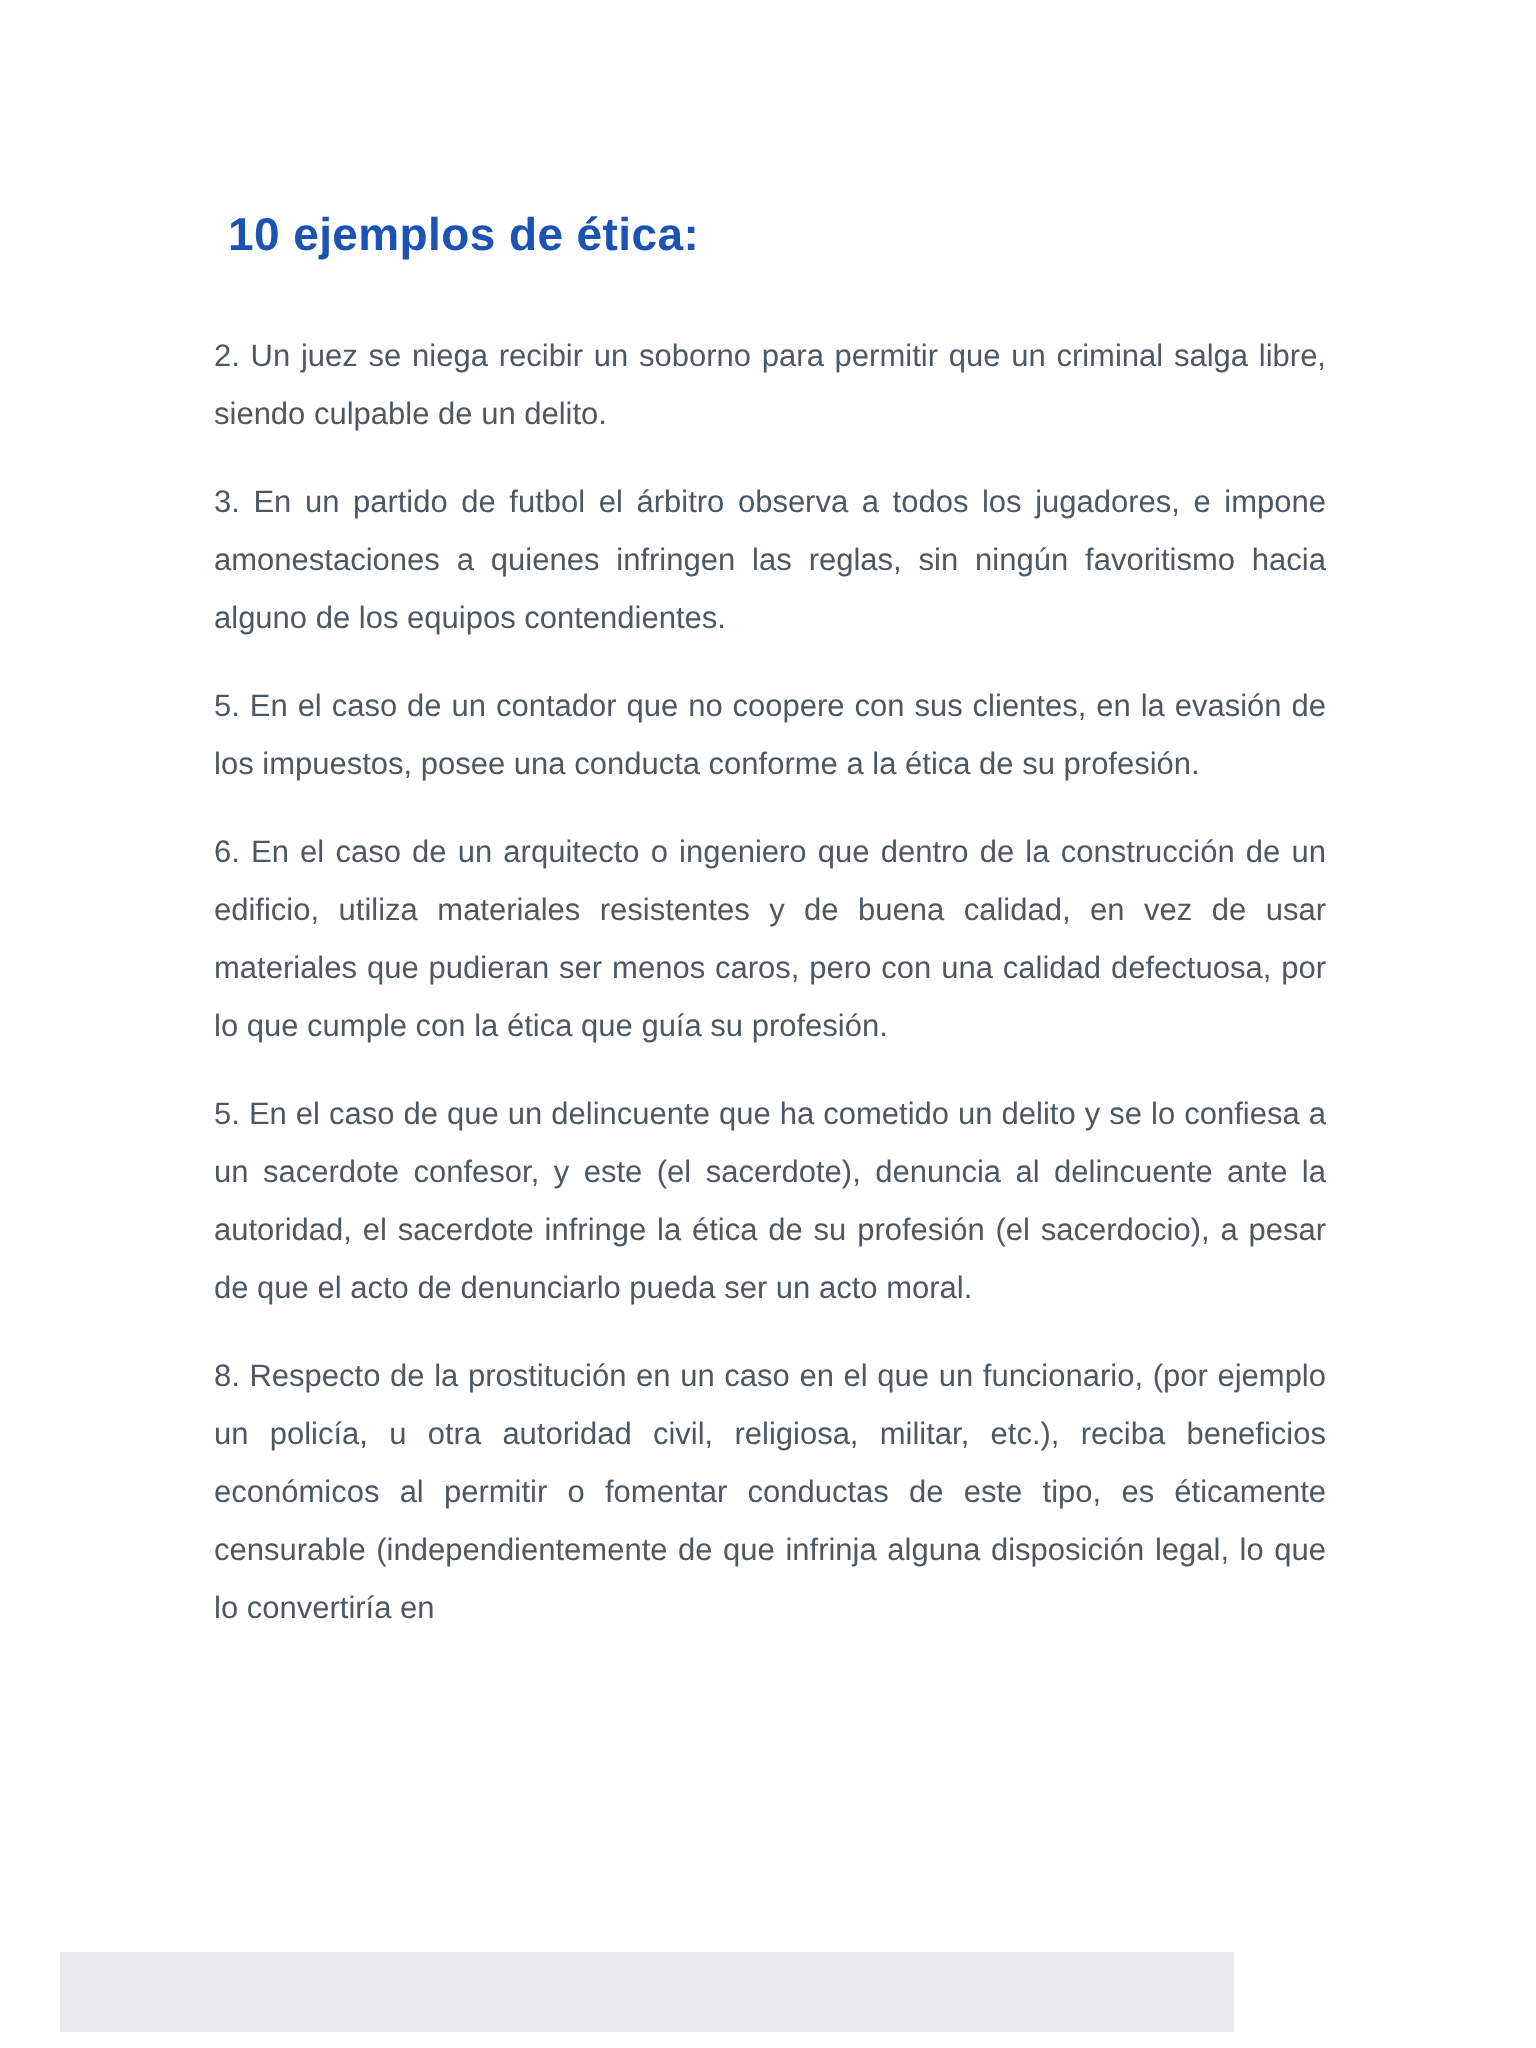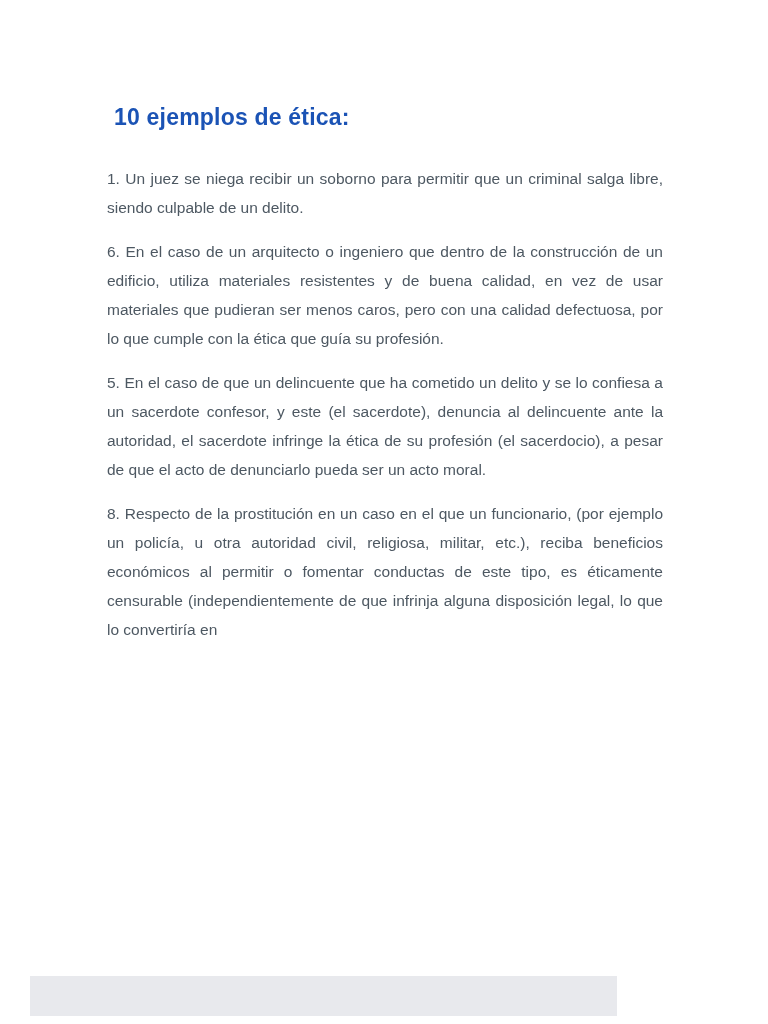--- a/index.html
+++ b/index.html
@@ -46,19 +46,21 @@
     height: 40px;
     background: #e8e9ed;
   }
 </style>
 </head>
 <body>
 
 <div class="page">
   <div class="content">
     <h1 class="doc-title">10 ejemplos de ética:</h1>
-    <p class="para">1. Un juez se niega recibir un soborno para permitir que un criminal salga libre, siendo culpable de un delito.</p>
+    <p class="para">2. Un juez se niega recibir un soborno para permitir que un criminal salga libre, siendo culpable de un delito.</p>
+    <p class="para">3. En un partido de futbol el árbitro observa a todos los jugadores, e impone amonestaciones a quienes infringen las reglas, sin ningún favoritismo hacia alguno de los equipos contendientes.</p>
+    <p class="para">5. En el caso de un contador que no coopere con sus clientes, en la evasión de los impuestos, posee una conducta conforme a la ética de su profesión.</p>
     <p class="para">6. En el caso de un arquitecto o ingeniero que dentro de la construcción de un edificio, utiliza materiales resistentes y de buena calidad, en vez de usar materiales que pudieran ser menos caros, pero con una calidad defectuosa, por lo que cumple con la ética que guía su profesión.</p>
     <p class="para">5. En el caso de que un delincuente que ha cometido un delito y se lo confiesa a un sacerdote confesor, y este (el sacerdote), denuncia al delincuente ante la autoridad, el sacerdote infringe la ética de su profesión (el sacerdocio), a pesar de que el acto de denunciarlo pueda ser un acto moral.</p>
     <p class="para">8. Respecto de la prostitución en un caso en el que un funcionario, (por ejemplo un policía, u otra autoridad civil, religiosa, militar, etc.), reciba beneficios económicos al permitir o fomentar conductas de este tipo, es éticamente censurable (independientemente de que infrinja alguna disposición legal, lo que lo convertiría en</p>
   </div>
   <div class="page-gap-band"></div>
 </div>
 
 </body></html>

